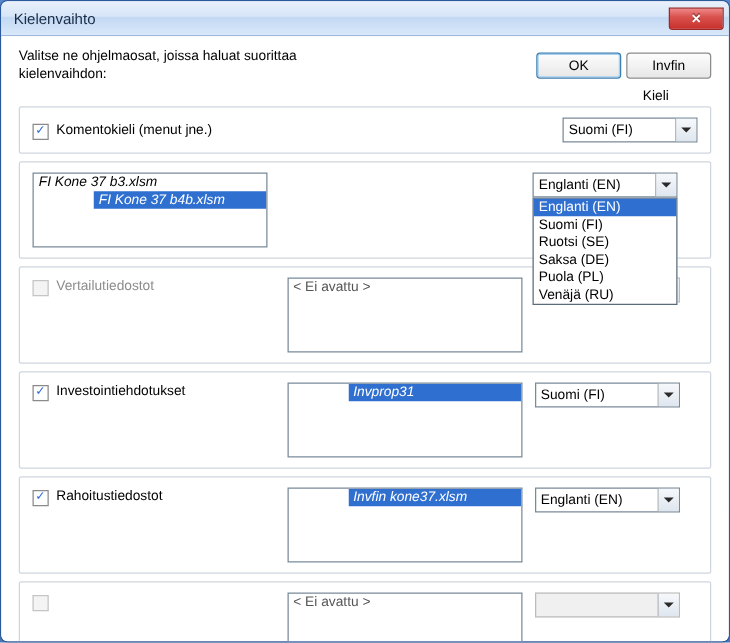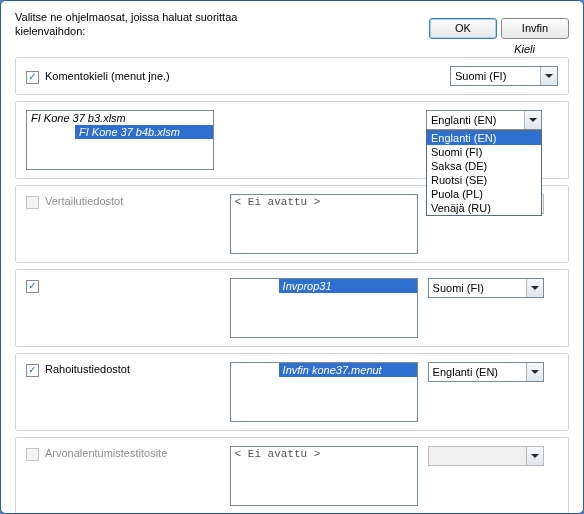--- a/index.html
+++ b/index.html
@@ -2,55 +2,61 @@
 <html><head>
 <meta charset="utf-8">
 <style>
   * { box-sizing: border-box; margin: 0; padding: 0; }
   body { font-family: "Segoe UI", Tahoma, sans-serif; font-size: 11px; background: #5a8fd8; display: flex; align-items: center; justify-content: center; height: 100vh; }
   .window { width: 584px; height: 514px; background: #fff; border: 1px solid #2a5a9c; border-radius: 6px; overflow: hidden; box-shadow: 0 4px 14px rgba(0,0,0,0.4); display: flex; flex-direction: column; }
   .titlebar { height: 28px; background: linear-gradient(to bottom, #e9f1fb 0%, #d6e5f8 45%, #c2d8f3 46%, #d9e8fa 100%); border-bottom: 1px solid #9fb9de; display:flex; align-items:center; padding: 0 4px 0 10px; }
   .titlebar .title { color:#1a2b44; font-size:12px; flex:1; }
   .close-btn { width: 44px; height: 18px; border-radius: 0 0 3px 3px; background: linear-gradient(to bottom,#e88 0%, #d9534f 40%, #c9302c 100%); border:1px solid #a02722; display:flex; align-items:center; justify-content:center; color:#fff; font-weight:bold; font-size:10px; cursor:pointer; text-shadow:0 -1px 0 rgba(0,0,0,0.3);}
   .content { flex:1; padding: 10px 14px 14px 14px; position:relative; overflow:hidden; background:#fff;}
-  .topbar { display:flex; justify-content: space-between; align-items:flex-end; margin-bottom: 4px; }
+  .topbar { display:flex; justify-content: space-between; align-items:center; margin-bottom: 4px; }
   .intro { color:#000; max-width: 280px; line-height:1.25; }
   .btnrow { display:flex; gap:4px; }
   .btn { width:68px; height:21px; font-size:11px; background: linear-gradient(to bottom,#fdfdfd,#e7e7e7); border:1px solid #8b8b8b; border-radius:3px; cursor:pointer; }
   .btn.default { border-color:#3c7fb1; box-shadow: inset 0 0 0 1px #a7d1f0; }
-  .lang-header { text-align:right; padding-right:34px; color:#000; margin-top:2px; margin-bottom:2px;font-style:italic;}
+  .lang-header { text-align:right; padding-right:34px; color:#000; margin-top:2px; margin-bottom:2px;}
   .section { border:1px solid #cfd6e0; border-radius:2px; padding:8px 10px; margin-bottom:6px; display:flex; align-items:flex-start; gap:10px; min-height:46px;}
   .section.small { min-height:38px; }
   .left { width: 196px; display:flex; align-items:flex-start; gap:6px; padding-top:1px;}
   .cb { width:13px; height:13px; border:1px solid #8a8a8a; background:#fff; display:inline-flex; align-items:center; justify-content:center; position:relative; top:1px;}
   .cb.checked::after { content:"✓"; color:#2a6ad1; font-size:10px; line-height:10px; }
   .cb.disabled { border-color:#c5c5c5; background:#f4f4f4;}
   .lbl { color:#000; }
   .lbl.disabled { color:#8d8d8d; }
   .middle { flex:1; }
   .listbox { width:188px; height:60px; border:1px solid #7a8a99; background:#fff; overflow:auto; font-size:11px; }
   .listbox .item { padding:1px 4px; white-space:nowrap;font-style:italic; }
   .listbox .item.sel { background:#2f6fd0; color:#fff;margin-left:48px; }
-  .listbox .placeholder { padding:1px 4px; color:#555;font-family:Liberation Mono, monospace; }
+  .listbox .placeholder { padding:1px 4px; color:#555; }
   .right { width:132px; position:relative; }
   .select { width:116px; height:20px; border:1px solid #7a8a99; background:#fff; display:flex; align-items:center; padding:0 18px 0 4px; position:relative; font-size:11px; cursor:pointer;}
   .select.disabled { background:#f0f0f0; color:#9a9a9a; border-color:#bcbcbc; cursor:default;}
   .select .arrow { position:absolute; right:0; top:0; width:17px; height:18px; border-left:1px solid #b4b9bf; background:linear-gradient(to bottom,#f6f8fb,#dfe6ef); display:flex; align-items:center; justify-content:center;}
   .select .arrow::after{content:""; width:0; height:0; border-left:4px solid transparent; border-right:4px solid transparent; border-top:4px solid #2a2a2a;}
   .dropdown { position:absolute; top:20px; left:0; width:116px; border:1px solid #5b6b7b; background:#fff; z-index:10; }
   .dropdown .opt { padding:1px 4px; font-size:11px; cursor:pointer; }
   .dropdown .opt.hl { background:#2f6fd0; color:#fff; }
   .row1 { align-items:center; }
   .row1 .right { margin-left:auto; width:108px;}
   .row1 .select { width:108px; }
 </style>
 </head>
 <body>
 
 <div class="window">
+  <div class="titlebar">
+    <span class="title">Kielenvaihto</span>
+    <div class="close-btn">
+      <span>✕</span>
+    </div>
+  </div>
   <div class="content">
     <div class="topbar">
       <div class="intro">Valitse ne ohjelmaosat, joissa haluat suorittaa kielenvaihdon:</div>
       <div class="btnrow">
         <button class="btn default">OK</button>
         <button class="btn">Invfin</button>
       </div>
     </div>
     <div class="lang-header">Kieli</div>
 
@@ -75,22 +81,22 @@
         </div>
       </div>
       <div class="right">
         <div class="select">
           <span>Englanti (EN)</span>
           <span class="arrow"></span>
         </div>
         <div class="dropdown">
           <div class="opt hl">Englanti (EN)</div>
           <div class="opt">Suomi (FI)</div>
+          <div class="opt">Ruotsi (SE)</div>
           <div class="opt">Saksa (DE)</div>
-          <div class="opt">Ruotsi (SE)</div>
           <div class="opt">Puola (PL)</div>
           <div class="opt">Venäjä (RU)</div>
         </div>
       </div>
     </div>
 
     <div class="section">
       <div class="left">
         <span class="cb disabled"></span>
         <span class="lbl disabled">Vertailutiedostot</span>
@@ -104,20 +110,21 @@
         <div class="select disabled">
           <span></span>
           <span class="arrow"></span>
         </div>
       </div>
     </div>
 
     <div class="section">
       <div class="left">
         <span class="cb checked"></span>
+        <span class="lbl">Investointiehdotukset</span>
       </div>
       <div class="middle">
         <div class="listbox">
           <div class="item sel">Invprop31</div>
         </div>
       </div>
       <div class="right">
         <div class="select">
           <span>Suomi (FI)</span>
           <span class="arrow"></span>
@@ -125,35 +132,34 @@
       </div>
     </div>
 
     <div class="section">
       <div class="left">
         <span class="cb checked"></span>
         <span class="lbl">Rahoitustiedostot</span>
       </div>
       <div class="middle">
         <div class="listbox">
-          <div class="item sel">Invfin kone37.menut</div>
+          <div class="item sel">Invfin kone37.xlsm</div>
         </div>
       </div>
       <div class="right">
         <div class="select">
           <span>Englanti (EN)</span>
           <span class="arrow"></span>
         </div>
       </div>
     </div>
 
     <div class="section">
       <div class="left">
         <span class="cb disabled"></span>
-        <span class="lbl disabled">Arvonalentumistestitosite</span>
       </div>
       <div class="middle">
         <div class="listbox">
           <div class="placeholder">&lt; Ei avattu &gt;</div>
         </div>
       </div>
       <div class="right">
         <div class="select disabled">
           <span></span>
           <span class="arrow"></span>

